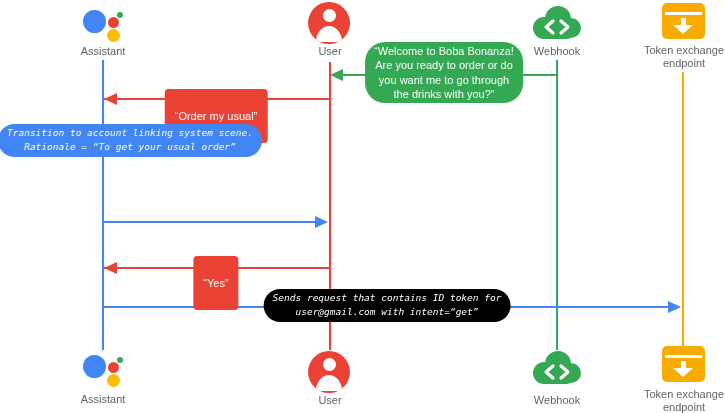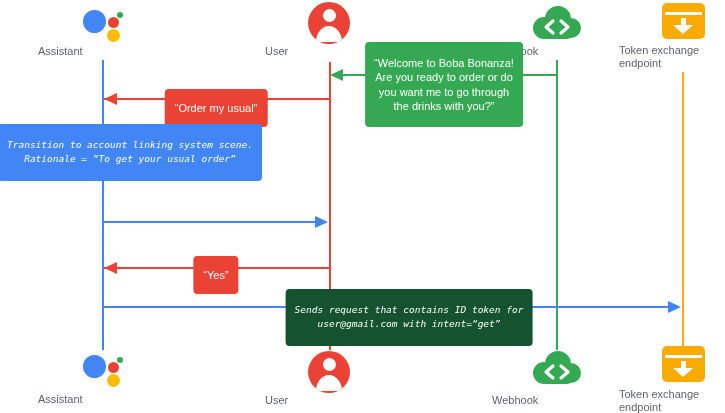--- a/index.html
+++ b/index.html
@@ -8,25 +8,25 @@
   
   .lifeline{position:absolute;width:2px;z-index:1;}
   
   .hline{position:absolute;height:2px;z-index:1;}
   
   .ah{position:absolute;width:0;height:0;border-top:6px solid transparent;border-bottom:6px solid transparent;z-index:1;}
   .ah-left{border-right:13px solid;}
   .ah-right{border-left:13px solid;}
   
   .bubble{position:absolute;transform:translateX(-50%);color:#fff;font-size:11px;line-height:1.3;
-          text-align:center;white-space:pre-line;border-radius:4px;padding:14px 9px;z-index:2;}
-  .pill{border-radius:4px;padding:12px 10px;}
+          text-align:center;white-space:pre-line;border-radius:20px;padding:2px 9px;z-index:2;}
+  .pill{border-radius:4px;padding:20px 10px;}
   .mono{font-family:"DejaVu Sans Mono",monospace;font-style:italic;font-size:9.5px;line-height:1.5;letter-spacing:0;}
   
-  .actor-label{position:absolute;width:130px;transform:translateX(-50%);text-align:left;
+  .actor-label{position:absolute;width:130px;transform:translateX(-50%);text-align:center;
                font-size:11px;color:#5F6368;white-space:pre-line;line-height:1.2;z-index:2;}
   
   .alogo{position:absolute;width:46px;height:40px;z-index:2;}
   .alogo span{position:absolute;border-radius:50%;}
   .al-blue{width:23px;height:23px;left:1px;top:7px;background:#4285F4;}
   .al-red{width:11px;height:11px;left:26px;top:14px;background:#EA4335;}
   .al-green{width:6px;height:6px;left:35px;top:9px;background:#34A853;}
   .al-yellow{width:13px;height:13px;left:25px;top:26px;background:#FBBC05;}
   
   .uicon{position:absolute;width:42px;height:42px;border-radius:50%;background:#EA4335;overflow:hidden;z-index:2;}
@@ -102,21 +102,21 @@
 
   <div class="hline" style="left:103px;top:221px;width:223px;background:#4285F4;"></div>
   <div class="ah ah-right" style="left:315px;top:216px;border-left-color:#4285F4;"></div>
 
   <div class="hline" style="left:104px;top:267px;width:226px;background:#EA4335;"></div>
   <div class="ah ah-left" style="left:104px;top:262px;border-right-color:#EA4335;"></div>
   <div class="bubble pill" style="left:216px;top:256px;background:#EA4335;">“Yes”</div>
 
   <div class="hline" style="left:103px;top:306px;width:570px;background:#4285F4;"></div>
   <div class="ah ah-right" style="left:668px;top:301px;border-left-color:#4285F4;"></div>
-  <div class="bubble mono" style="left:409px;top:289px;background:#14532d;">Sends request that contains ID token for
+  <div class="bubble mono" style="left:387px;top:289px;background:#000000;">Sends request that contains ID token for
 user@gmail.com with intent=“get”</div>
 
   <div class="alogo" style="left:82px;top:348px;">
     <span class="al-blue"></span>
       <span class="al-red"></span>
       <span class="al-green"></span>
       <span class="al-yellow"></span>
   </div>
   <div class="actor-label" style="left:103px;top:393px;">Assistant</div>
 

